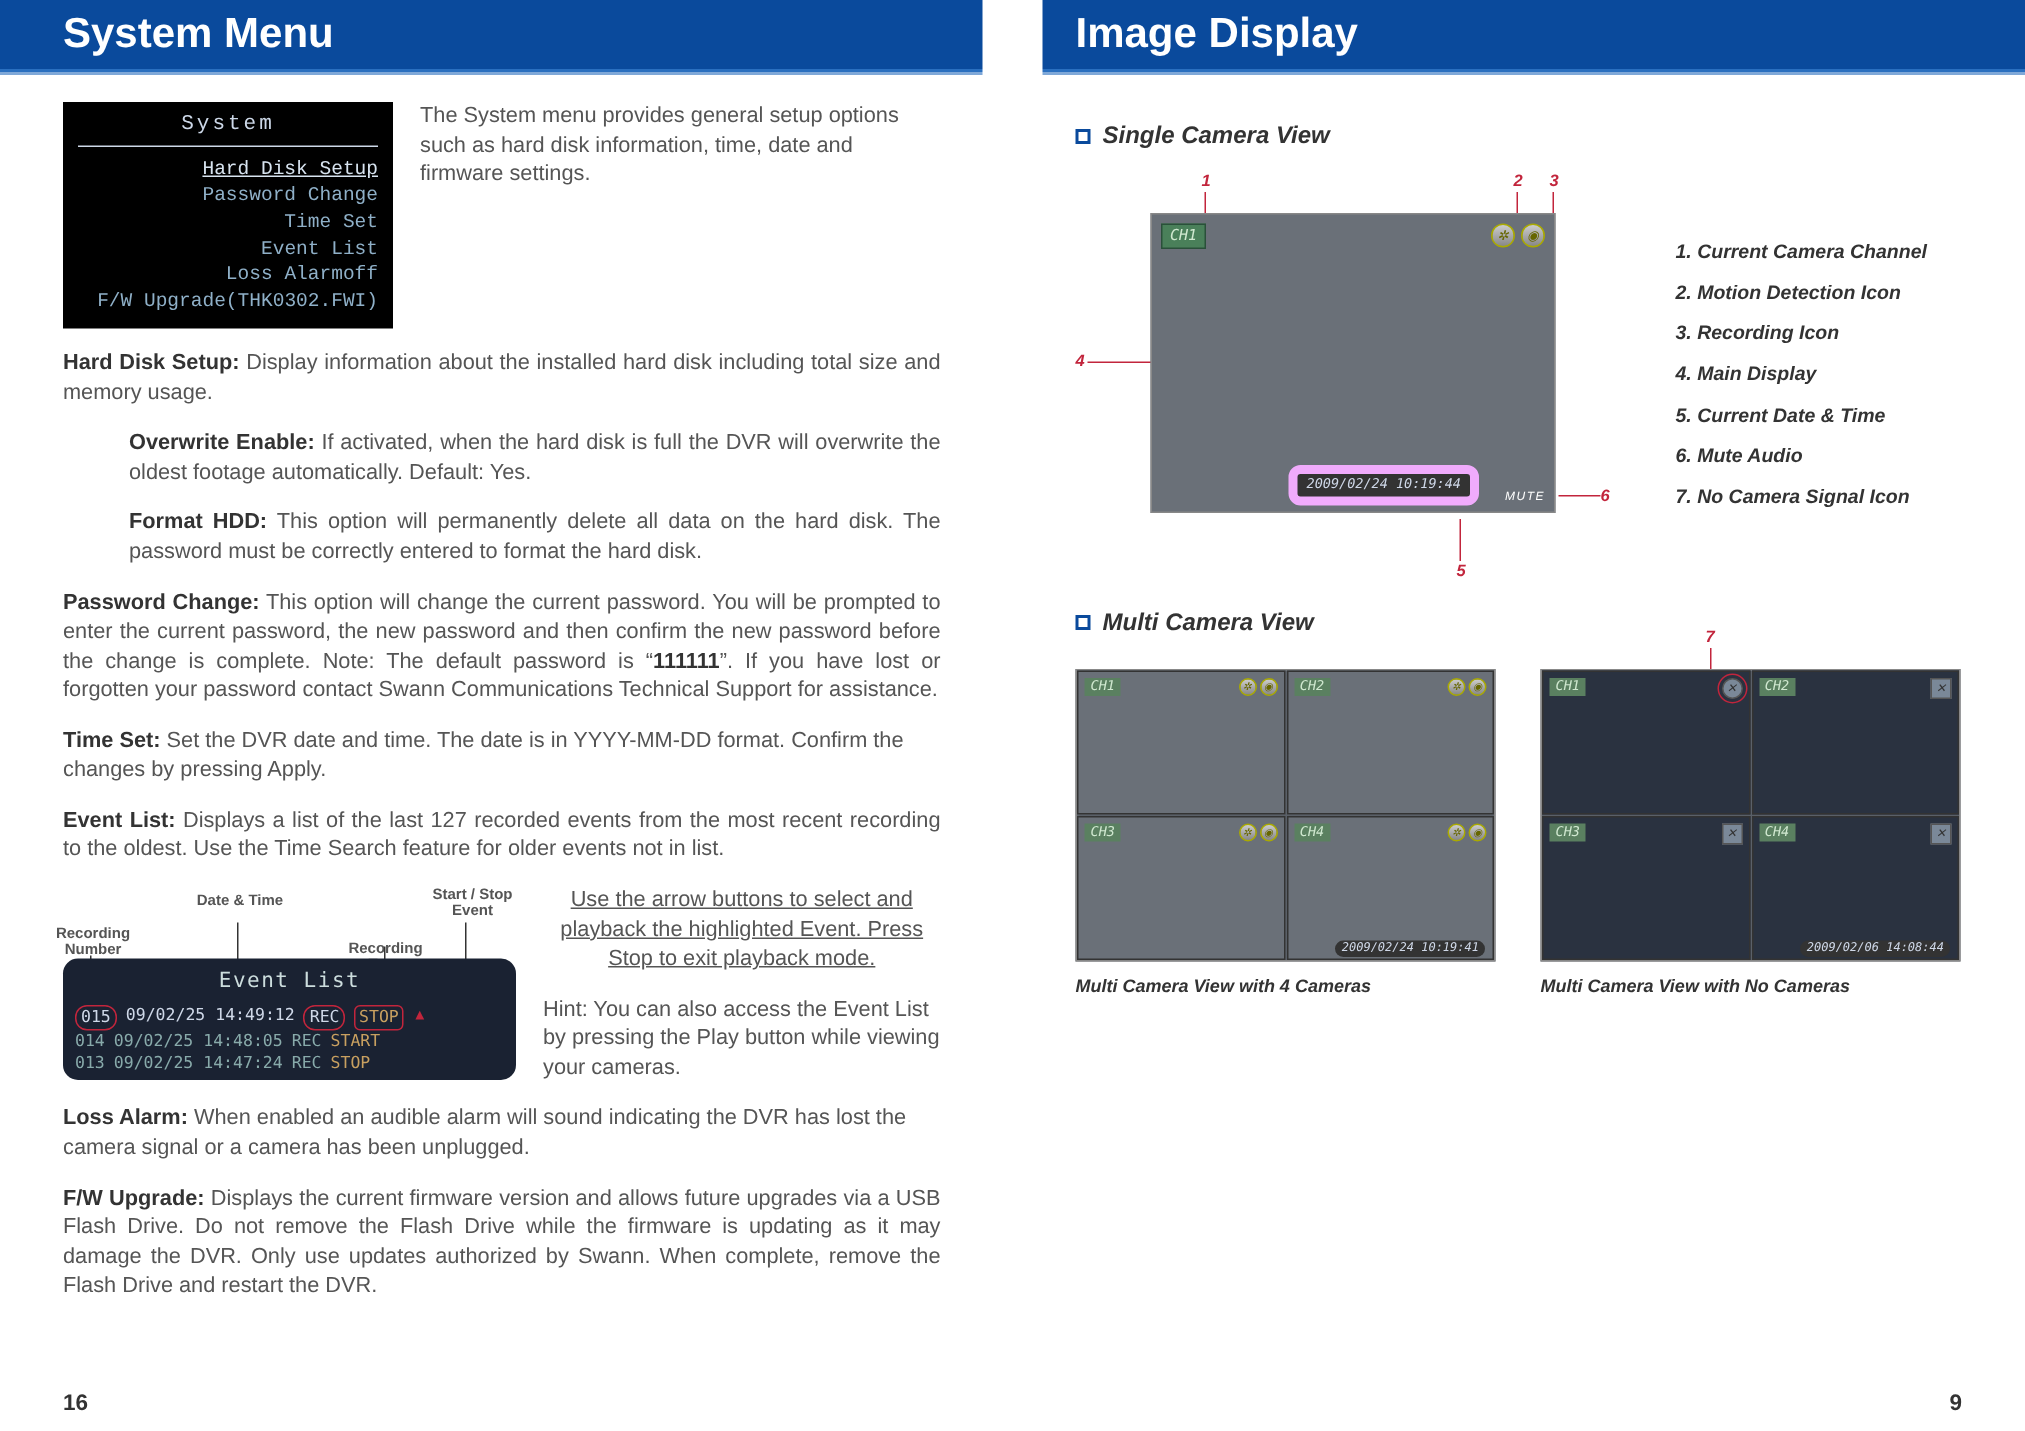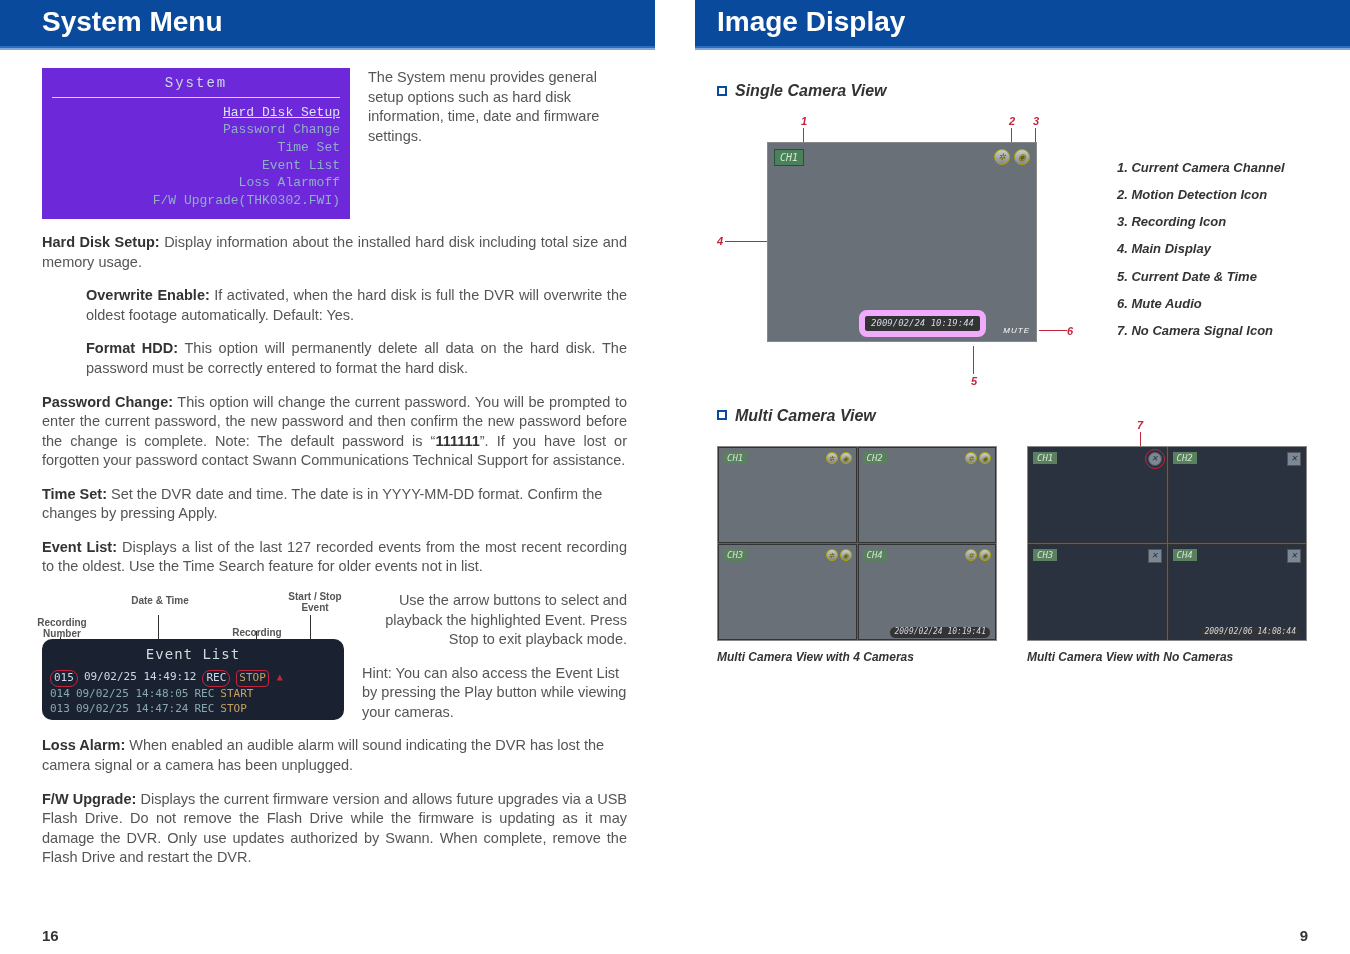--- a/index.html
+++ b/index.html
@@ -5,21 +5,21 @@
   * { box-sizing: border-box; margin: 0; padding: 0; }
   body { font-family: Arial, Helvetica, sans-serif; background: #fff; color: #333; width: 1350px; height: 954px; position: relative; }
   .page { display: flex; width: 100%; height: 100%; }
   .col { flex: 1; padding: 0; position: relative; }
   .col-left { padding-right: 20px; }
   .col-right { padding-left: 20px; }
   .title-bar { background: linear-gradient(#0a4a9c, #0a4a9c); color: #fff; font-size: 28px; font-weight: bold; padding: 6px 16px 8px 42px; border-bottom: 2px solid #2a6fbf; position: relative; }
   .title-bar::after { content: ""; position: absolute; left: 0; right: 0; bottom: -4px; height: 2px; background: #7fa8d8; }
   .content { padding: 20px 28px 0 42px; font-size: 14.5px; line-height: 1.35; color: #555; }
   .content-right { padding: 32px 42px 0 22px; font-size: 14.5px; line-height: 1.35; color: #555; font-style: italic; }
-  .system-menu-box { background: #6d28d9; color: #8fb0c8; font-family: "Courier New", monospace; font-size: 13px; padding: 6px 10px 10px 10px; width: 308px; float: left; margin: 0 18px 14px 0; }
+  .system-menu-box { background: #000000; color: #8fb0c8; font-family: "Courier New", monospace; font-size: 13px; padding: 6px 10px 10px 10px; width: 220px; float: left; margin: 0 18px 14px 0; }
   .system-menu-title { text-align: center; color: #cdd8e8; border-bottom: 1px solid #cdd8e8; padding-bottom: 4px; margin-bottom: 6px; font-size: 14px; letter-spacing: 2px; }
   .system-menu-row { display: flex; justify-content: flex-end; }
   .sm-highlight { color: #d8e4f0; text-decoration: underline; }
   p { margin-bottom: 14px; text-align: justify; }
   .indent { margin-left: 44px; }
   strong { color: #333; font-weight: bold; }
   .section-head { display: flex; align-items: center; margin: 0 0 12px 0; }
   .section-head .sq { width: 10px; height: 10px; border: 2px solid #0a4a9c; margin-right: 8px; }
   .section-head .lbl { font-weight: bold; color: #333; font-size: 16px; }
   .legend-list { font-size: 13px; font-weight: bold; color: #333; line-height: 2.1; }
@@ -135,21 +135,21 @@
             <span style="color:#c8a060;">START</span>
           </div>
           <div class="event-row" style="color:#8aa;">
             <span>013</span>
             <span>09/02/25 14:47:24</span>
             <span>REC</span>
             <span style="color:#c8a060;">STOP</span>
           </div>
         </div>
       </div>
-      <p style="text-align:right;">Use the arrow buttons to select and playback the highlighted Event.  Press Stop to exit playback mode.</p>
+      <p style="text-align:center;text-decoration:underline;">Use the arrow buttons to select and playback the highlighted Event.  Press Stop to exit playback mode.</p>
       <p style="text-align:left;">Hint:  You can also access the Event List by pressing the Play button while viewing your cameras.</p>
       <div class="clear"></div>
 
       <p style="text-align:left;"><strong>Loss Alarm:</strong><span>  When enabled an audible alarm will sound indicating the DVR has lost the camera signal or a camera has been unplugged.</span></p>
 
       <p style="margin-bottom:2px;"><strong>F/W Upgrade:</strong><span>  Displays the current firmware version and allows future upgrades via a USB Flash Drive.  Do not remove the Flash Drive while the firmware is updating as it may damage the DVR.  Only use updates authorized by Swann.  When complete, remove the Flash Drive and restart the DVR.</span></p>
     </div>
     <div class="page-num page-num-left">16</div>
   </div>
 

